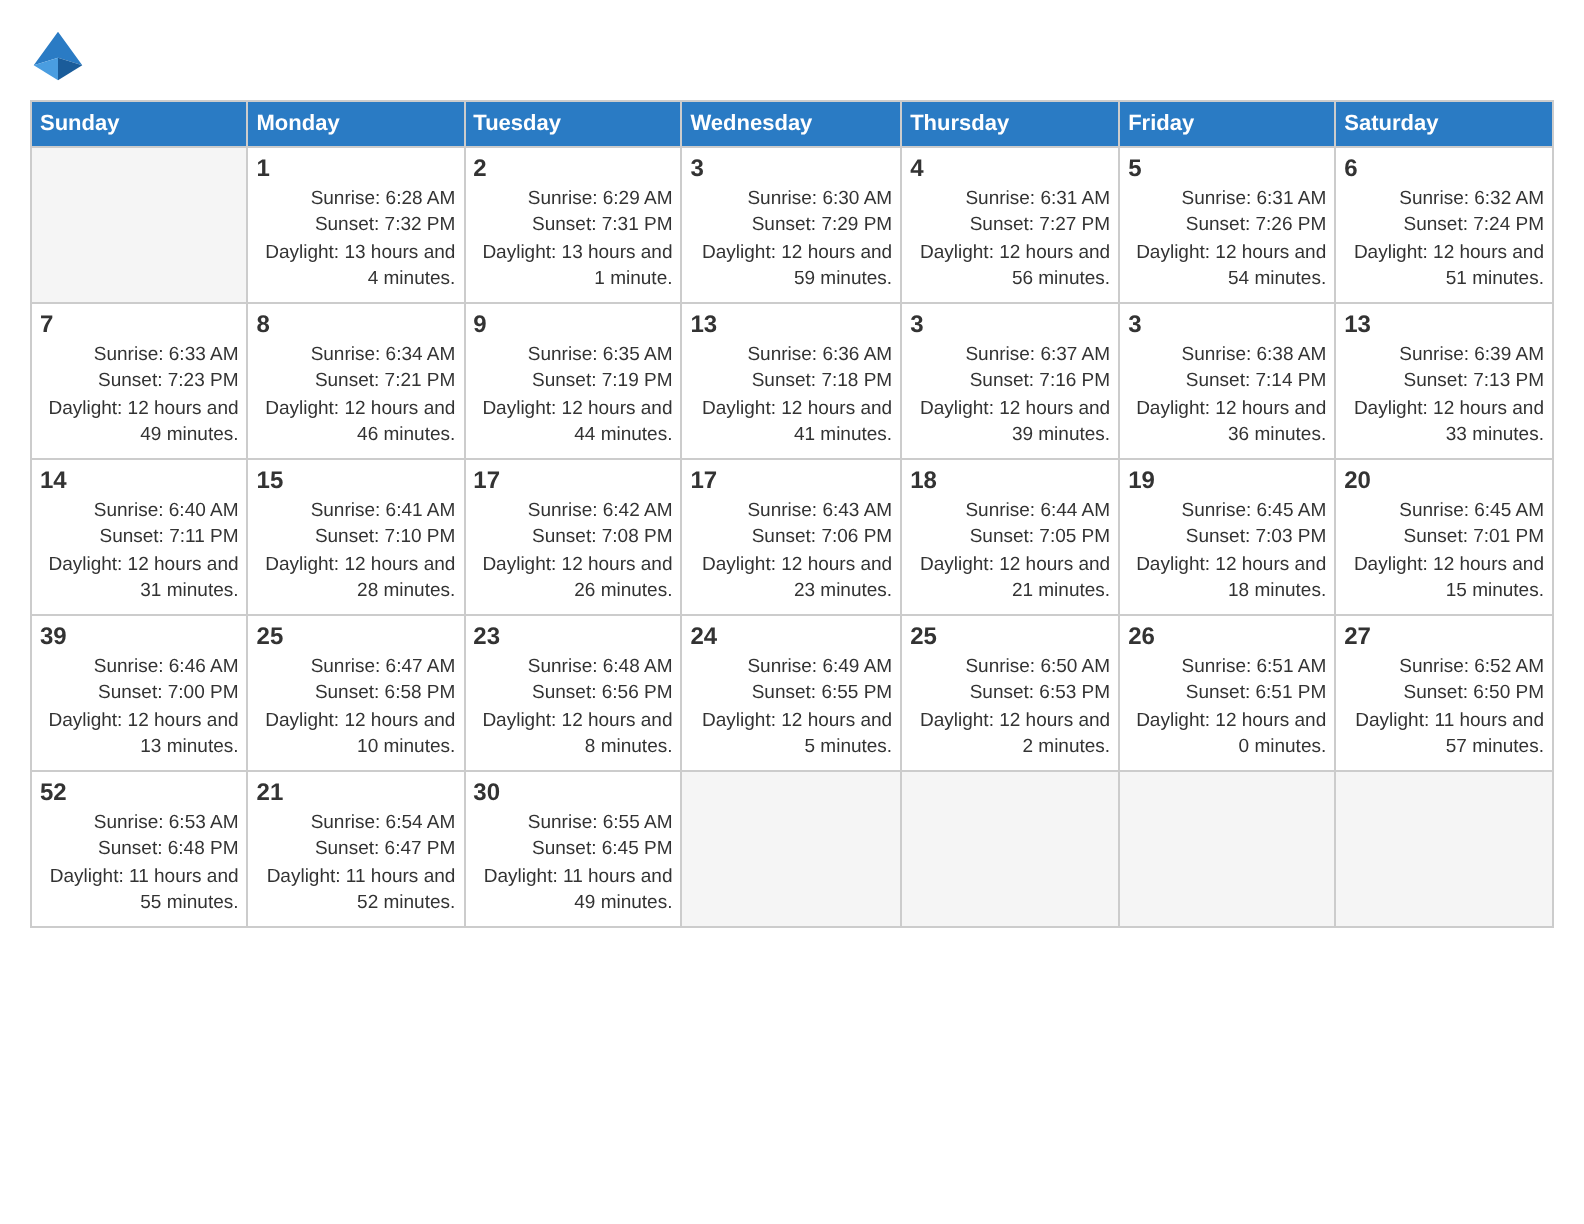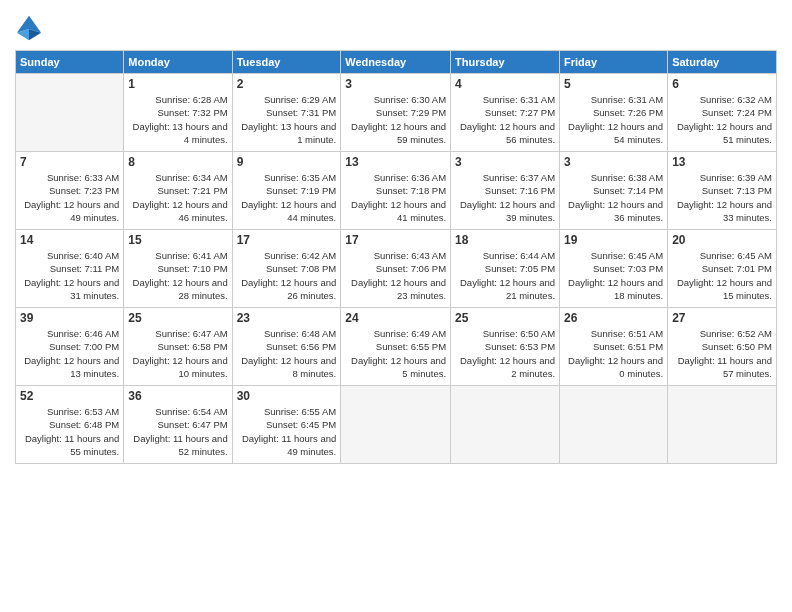--- a/index.html
+++ b/index.html
@@ -243,21 +243,21 @@
             <span class="day-number">27</span>
             <div class="day-info">Sunrise: 6:52 AM<br>Sunset: 6:50 PM<br>Daylight: 11 hours and 57 minutes.</div>
           </td>
         </tr>
         <tr>
           <td>
             <span class="day-number">52</span>
             <div class="day-info">Sunrise: 6:53 AM<br>Sunset: 6:48 PM<br>Daylight: 11 hours and 55 minutes.</div>
           </td>
           <td>
-            <span class="day-number">36</span>
+            <span class="day-number">21</span>
             <div class="day-info">Sunrise: 6:54 AM<br>Sunset: 6:47 PM<br>Daylight: 11 hours and 52 minutes.</div>
           </td>
           <td>
             <span class="day-number">30</span>
             <div class="day-info">Sunrise: 6:55 AM<br>Sunset: 6:45 PM<br>Daylight: 11 hours and 49 minutes.</div>
           </td>
           <td class="empty"></td>
           <td class="empty"></td>
           <td class="empty"></td>
           <td class="empty"></td>

